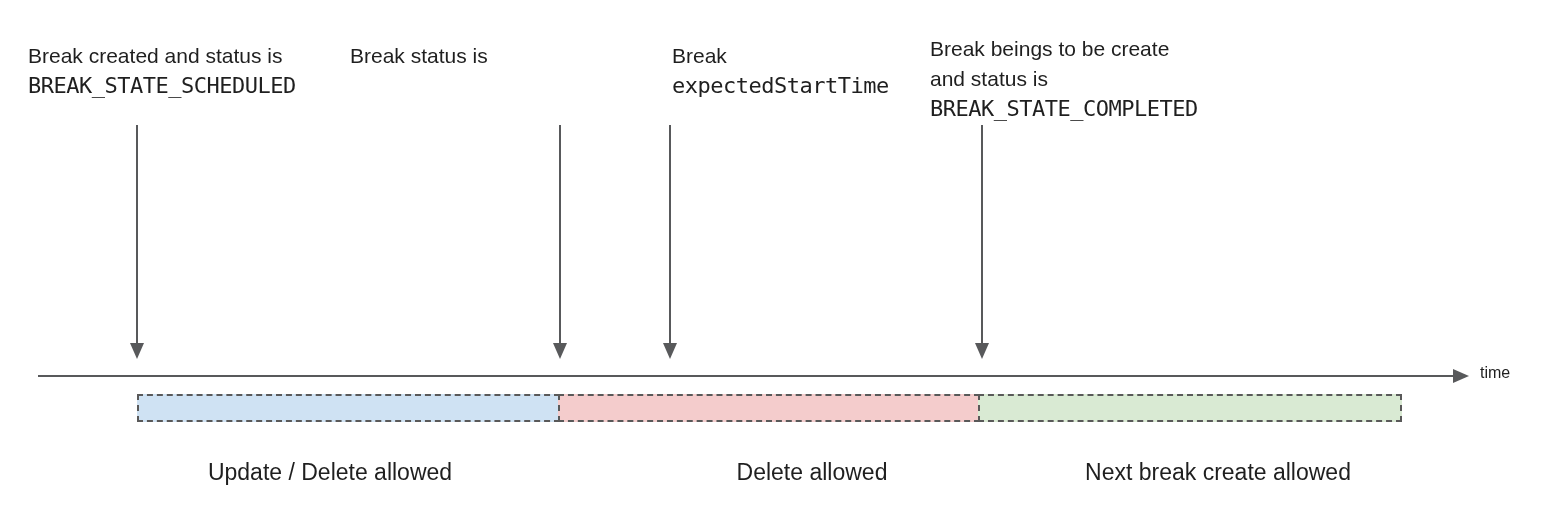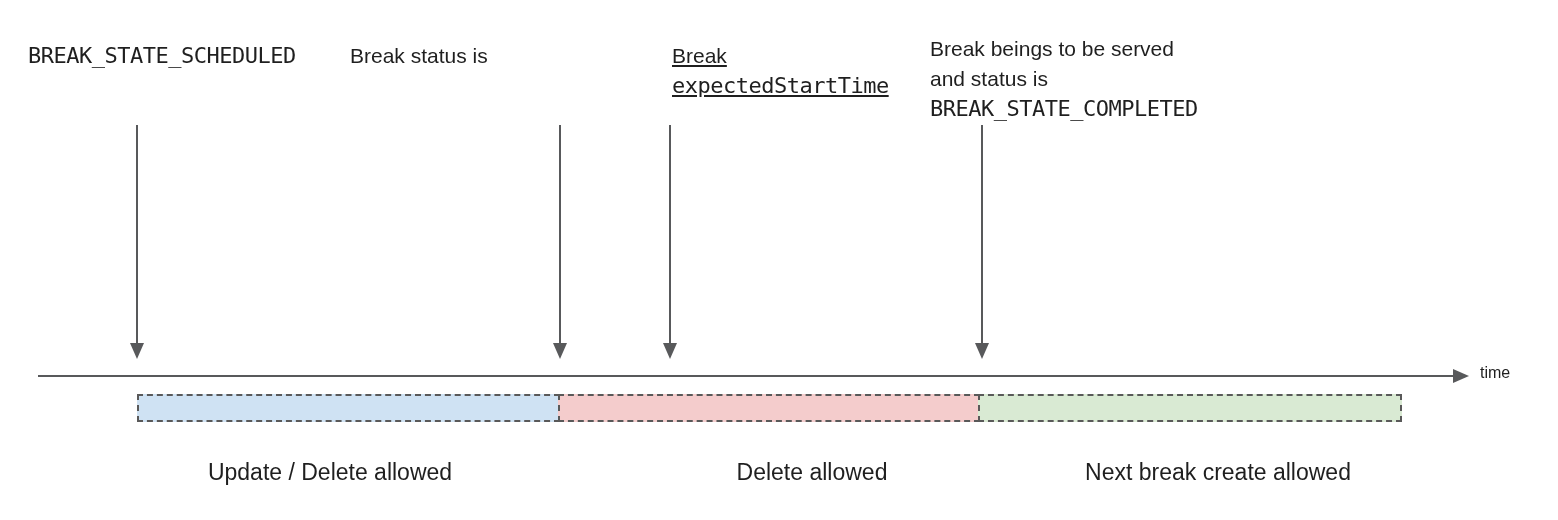--- a/index.html
+++ b/index.html
@@ -25,21 +25,21 @@
     white-space: nowrap;
   }
   .ann .mono {
     font-family: "DejaVu Sans Mono", "Liberation Mono", monospace;
     font-size: 22px;
     letter-spacing: -0.5px;
     text-align: center;
   }
   .ann1 { left: 28px;  top: 41px; }
   .ann2 { left: 350px; top: 41px; }
-  .ann3 { left: 672px; top: 41px; text-decoration: underline; }
+  .ann3 { left: 672px; top: 41px; }
   .ann4 { left: 930px; top: 34px; }
 
   
   .v-arrow {
     position: absolute;
     top: 125px;
     width: 2px;
     height: 219px;
     background: #58595b;
   }
@@ -114,34 +114,35 @@
   .seg-label.l1 { left: 330px; }
   .seg-label.l2 { left: 812px; text-align: center; }
   .seg-label.l3 { left: 1218px; }
 </style>
 </head>
 <body>
 
 <div class="stage">
 
   <div class="ann ann1">
+    <div class="sans">Break created and status is</div>
     <div class="mono">BREAK_STATE_SCHEDULED</div>
   </div>
 
   <div class="ann ann2">
     <div class="sans">Break status is</div>
   </div>
 
   <div class="ann ann3">
     <div class="sans">Break</div>
     <div class="mono">expectedStartTime</div>
   </div>
 
   <div class="ann ann4">
-    <div class="sans">Break beings to be served</div>
+    <div class="sans">Break beings to be create</div>
     <div class="sans">and status is</div>
     <div class="mono">BREAK_STATE_COMPLETED</div>
   </div>
 
   <div class="v-arrow a1">
       <span class="head"></span>
     </div>
   <div class="v-arrow a2">
       <span class="head"></span>
     </div>

